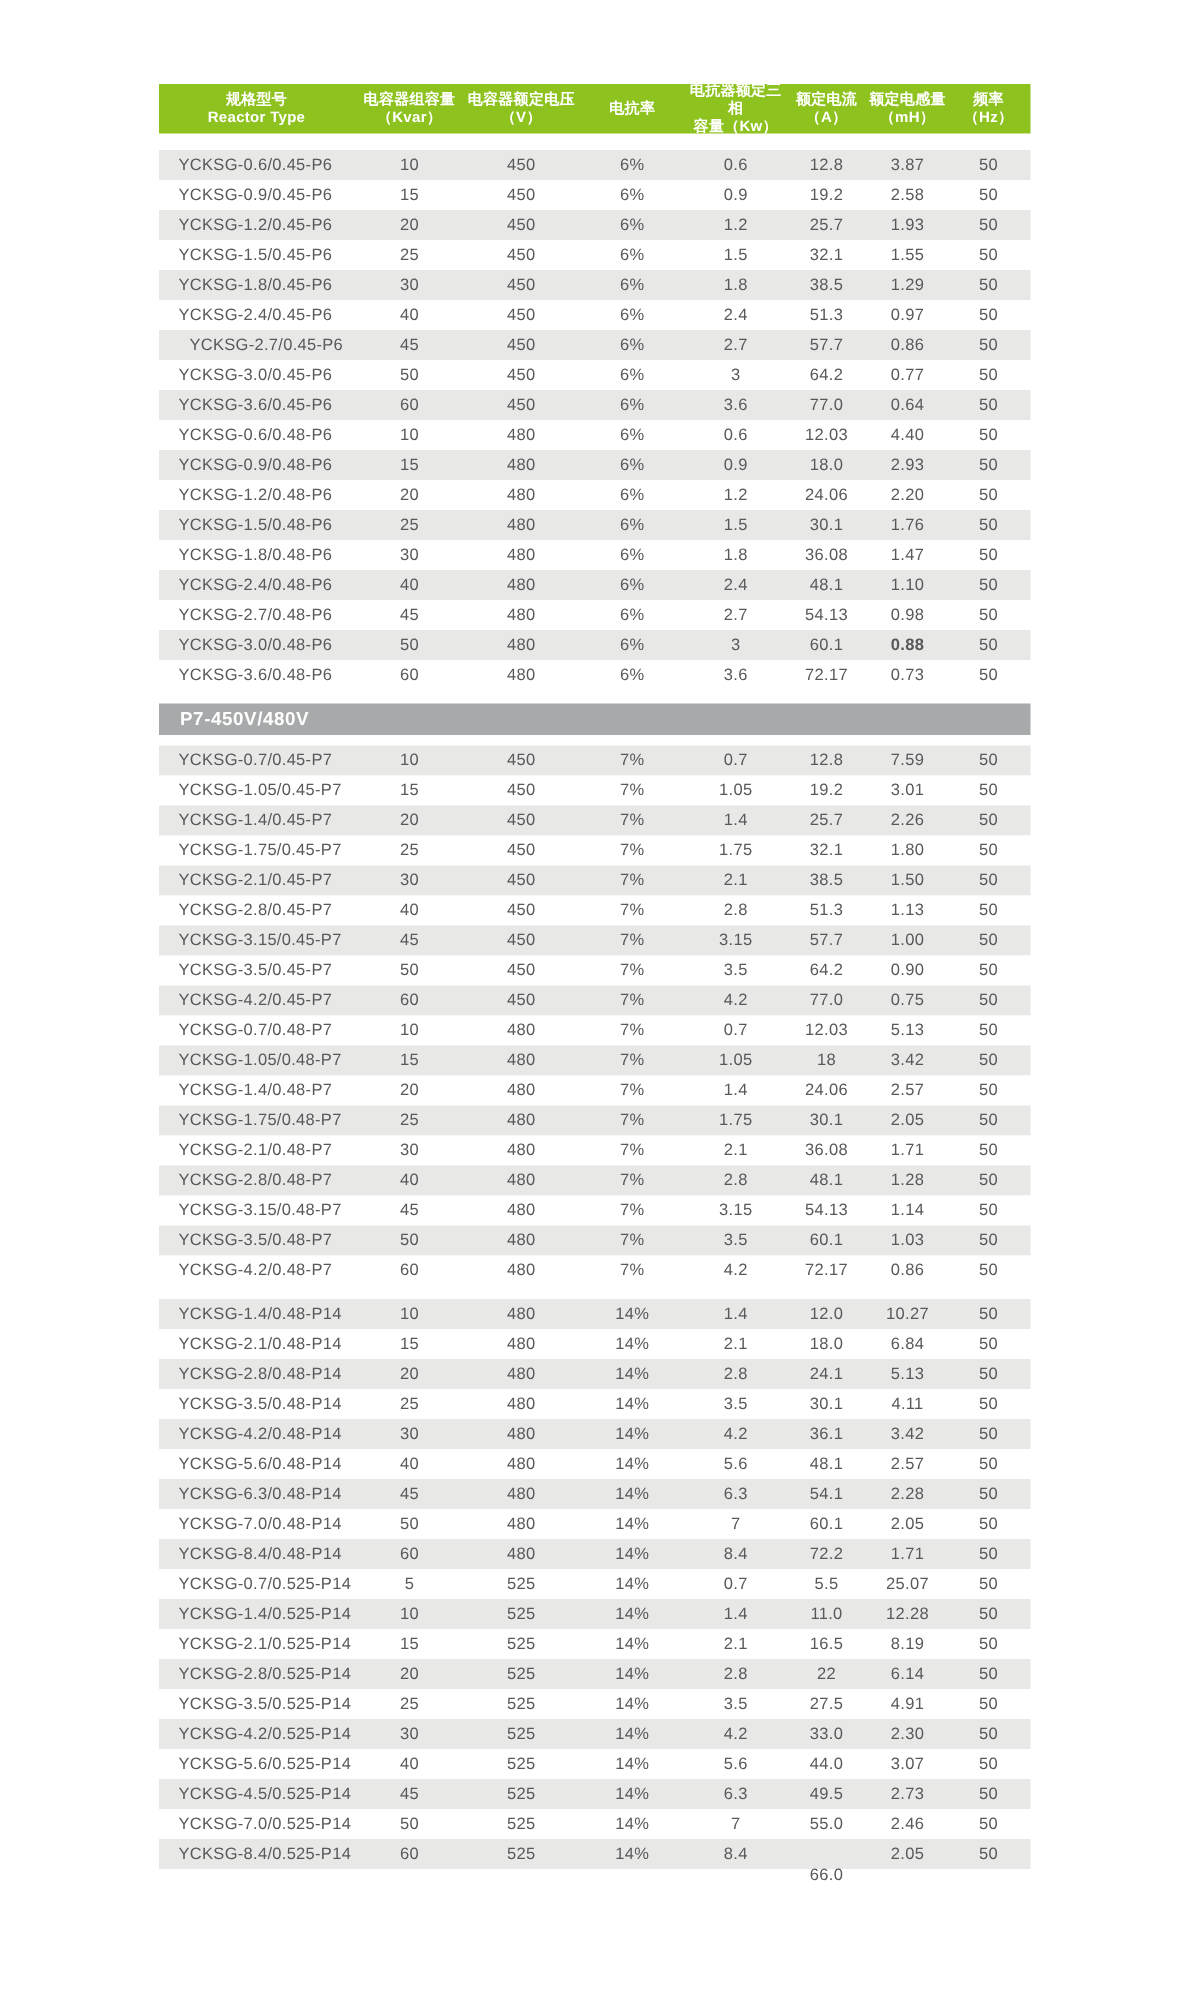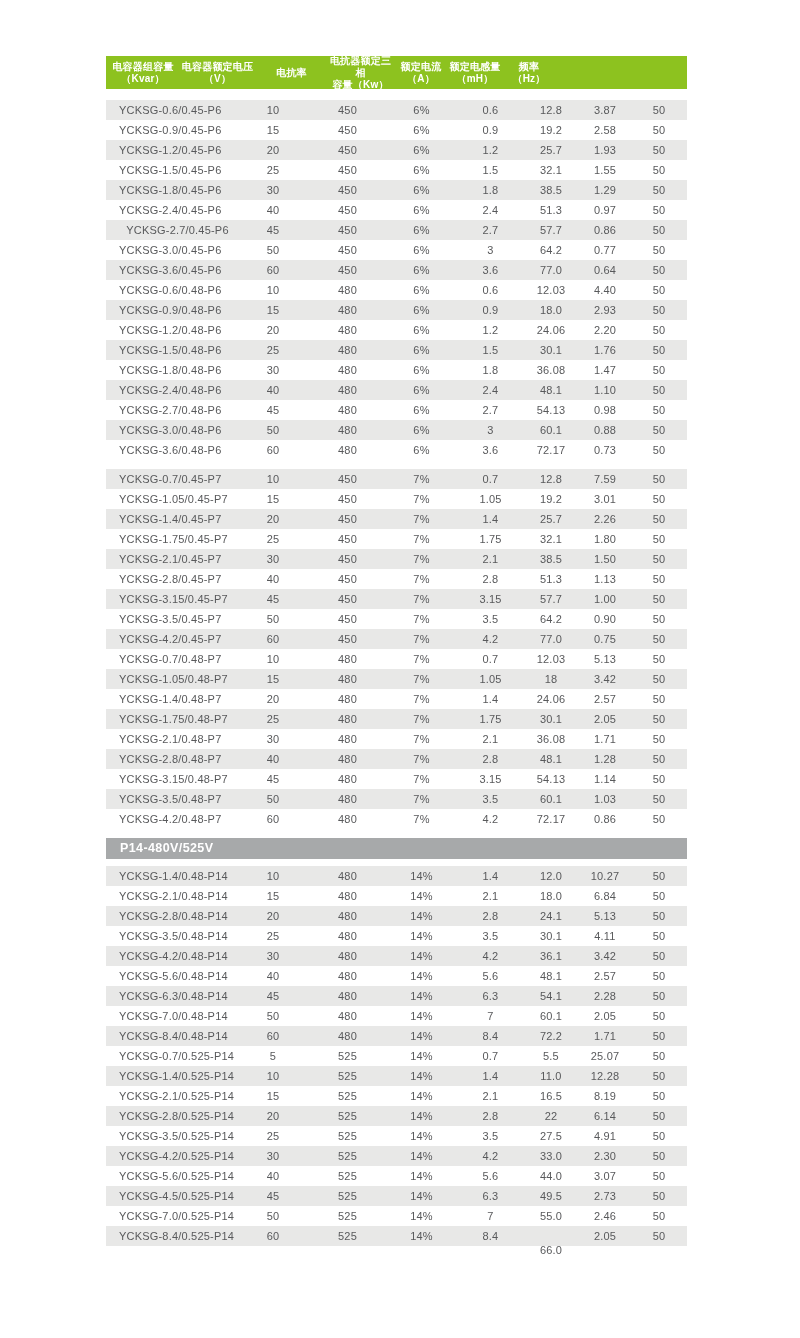--- a/index.html
+++ b/index.html
@@ -61,20 +61,24 @@
     text-align:left;
     padding-left:13px;
   }
 </style>
 </head>
 <body>
 
 <div class="sheet">
   <div class="spec-table">
     <div class="table-header">
+        <div class="hcell" style="width: 130px;">
+          <div>规格型号</div>
+          <div>Reactor Type</div>
+        </div>
         <div class="hcell" style="width: 74px;">
           <div>电容器组容量</div>
           <div>（Kvar）</div>
         </div>
         <div class="hcell" style="width: 75px;">
           <div>电容器额定电压</div>
           <div>（V）</div>
         </div>
         <div class="hcell" style="width: 73px;">
           <div>电抗率</div>
@@ -258,34 +262,35 @@
             <div class="cell" style="width: 52px;">0.98</div>
             <div class="cell" style="width: 56px;">50</div>
           </div>
           <div class="row alt">
             <div class="cell model" style="width: 130px;">YCKSG-3.0/0.48-P6</div>
             <div class="cell" style="width: 74px;">50</div>
             <div class="cell" style="width: 75px;">480</div>
             <div class="cell" style="width: 73px;">6%</div>
             <div class="cell" style="width: 65px;">3</div>
             <div class="cell" style="width: 56px;">60.1</div>
-            <div class="cell" style="width: 52px;">0.88</div>
+            <div class="cell" style="width: 52px; font-weight: bold;">0.88</div>
             <div class="cell" style="width: 56px;">50</div>
           </div>
           <div class="row">
             <div class="cell model" style="width: 130px;">YCKSG-3.6/0.48-P6</div>
             <div class="cell" style="width: 74px;">60</div>
             <div class="cell" style="width: 75px;">480</div>
             <div class="cell" style="width: 73px;">6%</div>
             <div class="cell" style="width: 65px;">3.6</div>
             <div class="cell" style="width: 56px;">72.17</div>
             <div class="cell" style="width: 52px;">0.73</div>
             <div class="cell" style="width: 56px;">50</div>
           </div>
         </div>
+        <div class="section-bar">P7-450V/480V</div>
         <div class="rows">
           <div class="row alt">
             <div class="cell model" style="width: 130px;">YCKSG-0.7/0.45-P7</div>
             <div class="cell" style="width: 74px;">10</div>
             <div class="cell" style="width: 75px;">450</div>
             <div class="cell" style="width: 73px;">7%</div>
             <div class="cell" style="width: 65px;">0.7</div>
             <div class="cell" style="width: 56px;">12.8</div>
             <div class="cell" style="width: 52px;">7.59</div>
             <div class="cell" style="width: 56px;">50</div>
@@ -454,21 +459,20 @@
             <div class="cell model" style="width: 130px;">YCKSG-4.2/0.48-P7</div>
             <div class="cell" style="width: 74px;">60</div>
             <div class="cell" style="width: 75px;">480</div>
             <div class="cell" style="width: 73px;">7%</div>
             <div class="cell" style="width: 65px;">4.2</div>
             <div class="cell" style="width: 56px;">72.17</div>
             <div class="cell" style="width: 52px;">0.86</div>
             <div class="cell" style="width: 56px;">50</div>
           </div>
         </div>
-        <div class="section-bar">P14-480V/525V</div>
         <div class="rows">
           <div class="row alt">
             <div class="cell model" style="width: 130px;">YCKSG-1.4/0.48-P14</div>
             <div class="cell" style="width: 74px;">10</div>
             <div class="cell" style="width: 75px;">480</div>
             <div class="cell" style="width: 73px;">14%</div>
             <div class="cell" style="width: 65px;">1.4</div>
             <div class="cell" style="width: 56px;">12.0</div>
             <div class="cell" style="width: 52px;">10.27</div>
             <div class="cell" style="width: 56px;">50</div>

